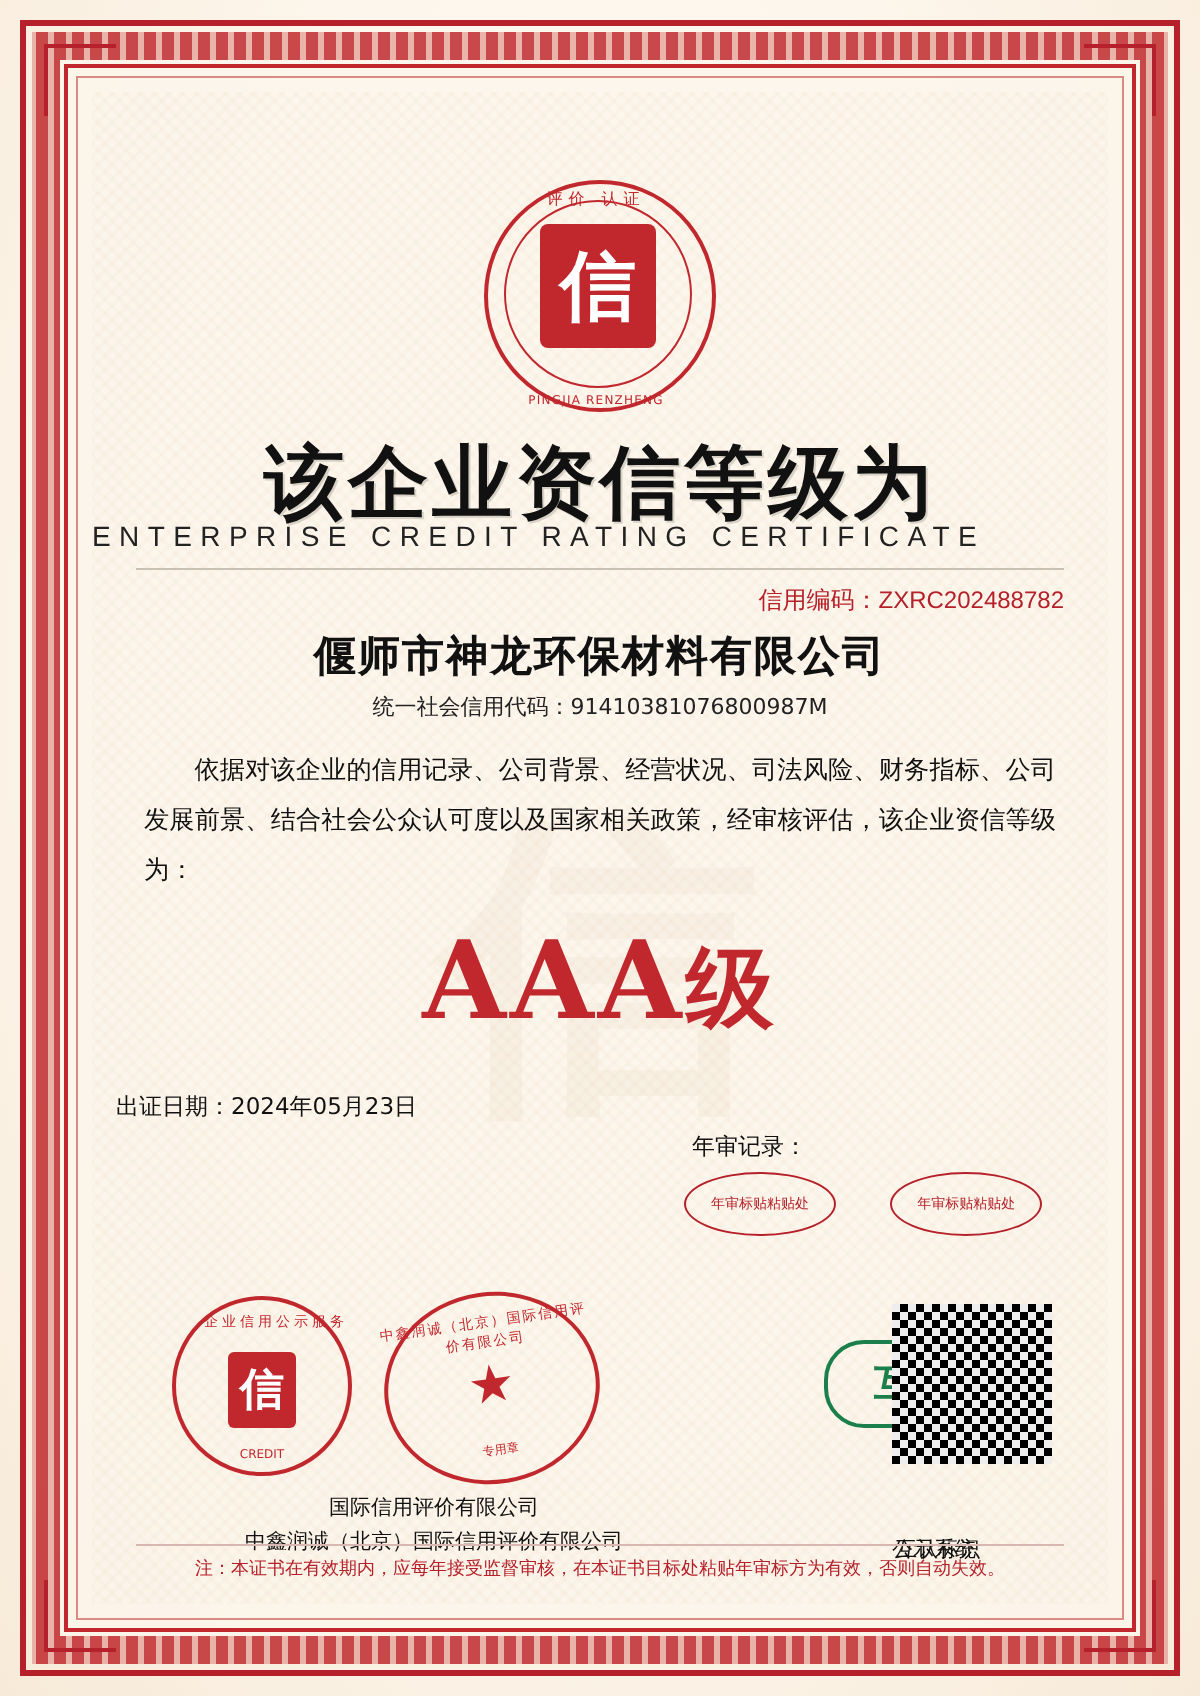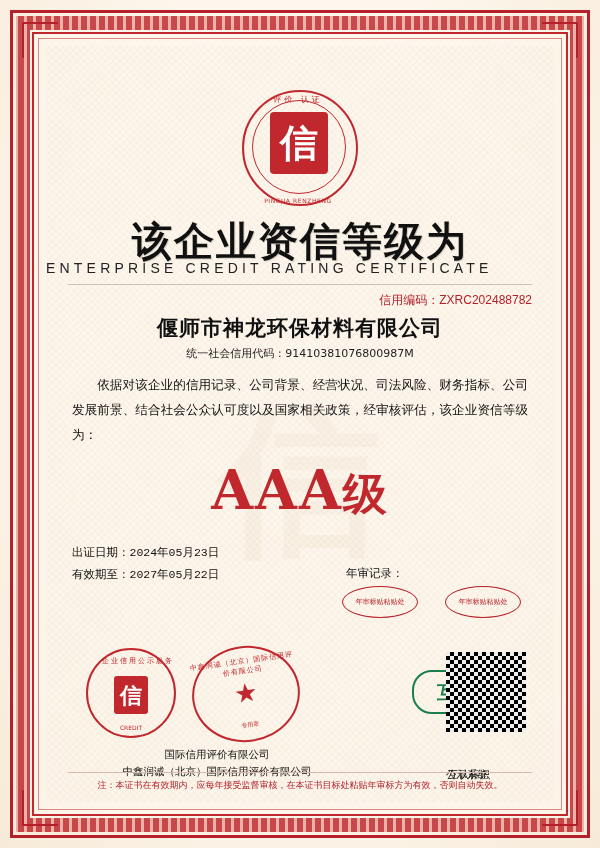--- a/index.html
+++ b/index.html
@@ -116,21 +116,21 @@
     text-indent:2em;
   }
   .grade{
     position:absolute;left:0;right:0;top:412px;text-align:center;
     font-family:"DejaVu Serif", serif;font-weight:bold;
     font-size:54px;color:#c0282e;letter-spacing:2px;
   }
   .grade .cn{font-size:44px;}
 
   .meta{
-    position:absolute;left:26px;top:496px;font-size:11.5px;line-height:1.95;color:#111;font-family:Liberation Mono, monospace;
+    position:absolute;left:12px;top:496px;font-size:11.5px;line-height:1.95;color:#111;
   }
   .meta .lbl{display:inline-block;}
   .annual{
     position:absolute;left:300px;top:520px;font-size:11.5px;color:#111;
   }
   .stamp-slots{position:absolute;left:296px;top:540px;}
   .slot{
     display:inline-block;width:74px;height:30px;border:1px solid #b5202a;border-radius:50%;
     margin-right:22px;text-align:center;line-height:30px;font-size:7px;color:#b5202a;
   }
@@ -236,23 +236,20 @@
     <div class="body-text">依据对该企业的信用记录、公司背景、经营状况、司法风险、财务指标、公司发展前景、结合社会公众认可度以及国家相关政策，经审核评估，该企业资信等级为：</div>
 
     <div class="grade">
       <span>AAA</span><span class="cn">级</span>
     </div>
 
     <div class="meta">
       <div>
         <span class="lbl">出证日期：</span><span>2024年05月23日</span>
       </div>
-      <div>
-        <span class="lbl">有效期至：</span><span>2027年05月22日</span>
-      </div>
     </div>
 
     <div class="annual">年审记录：</div>
     <div class="stamp-slots">
       <span class="slot">年审标贴粘贴处</span>
       <span class="slot">年审标贴粘贴处</span>
     </div>
 
     <div class="seals">
       <div class="seal-round">

